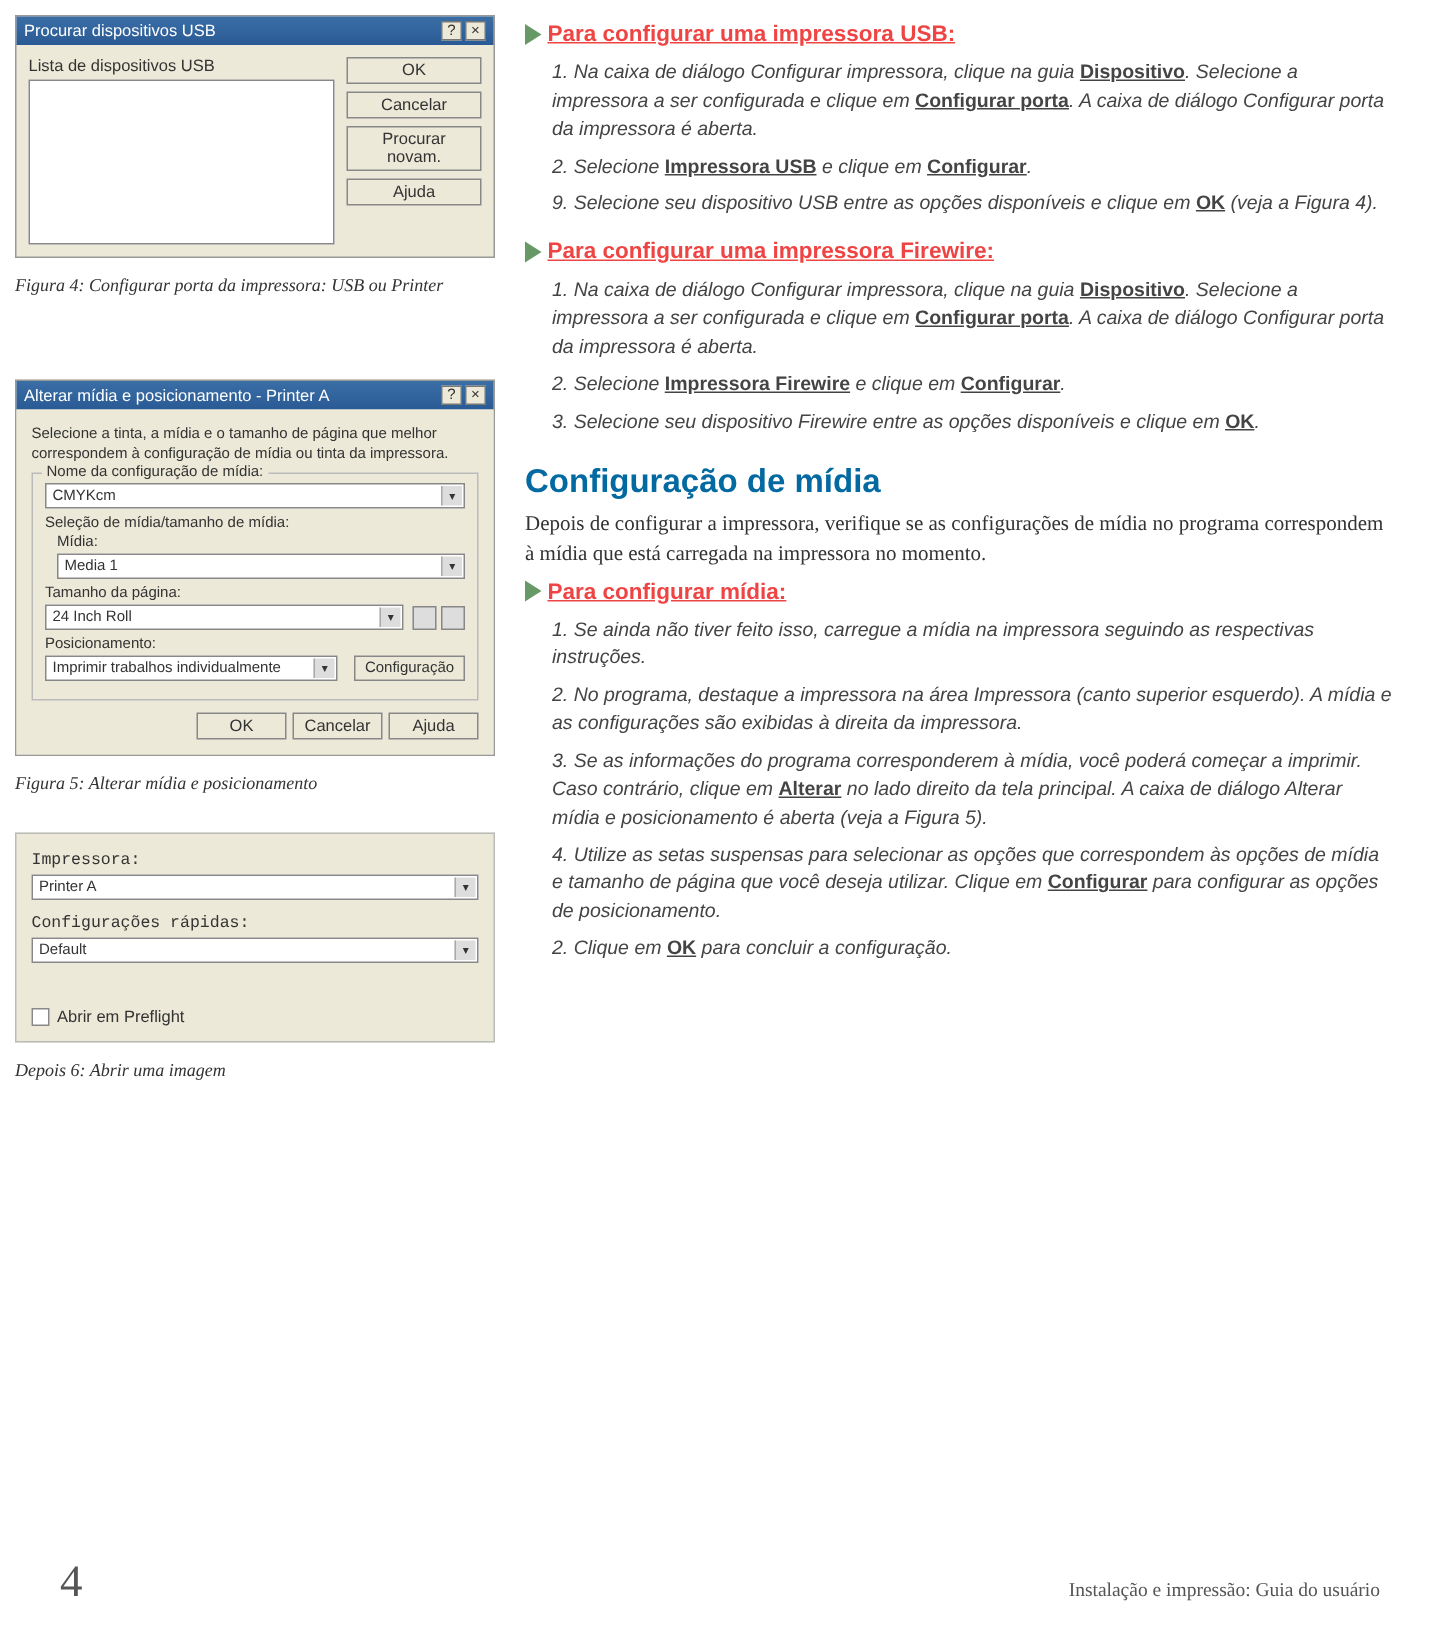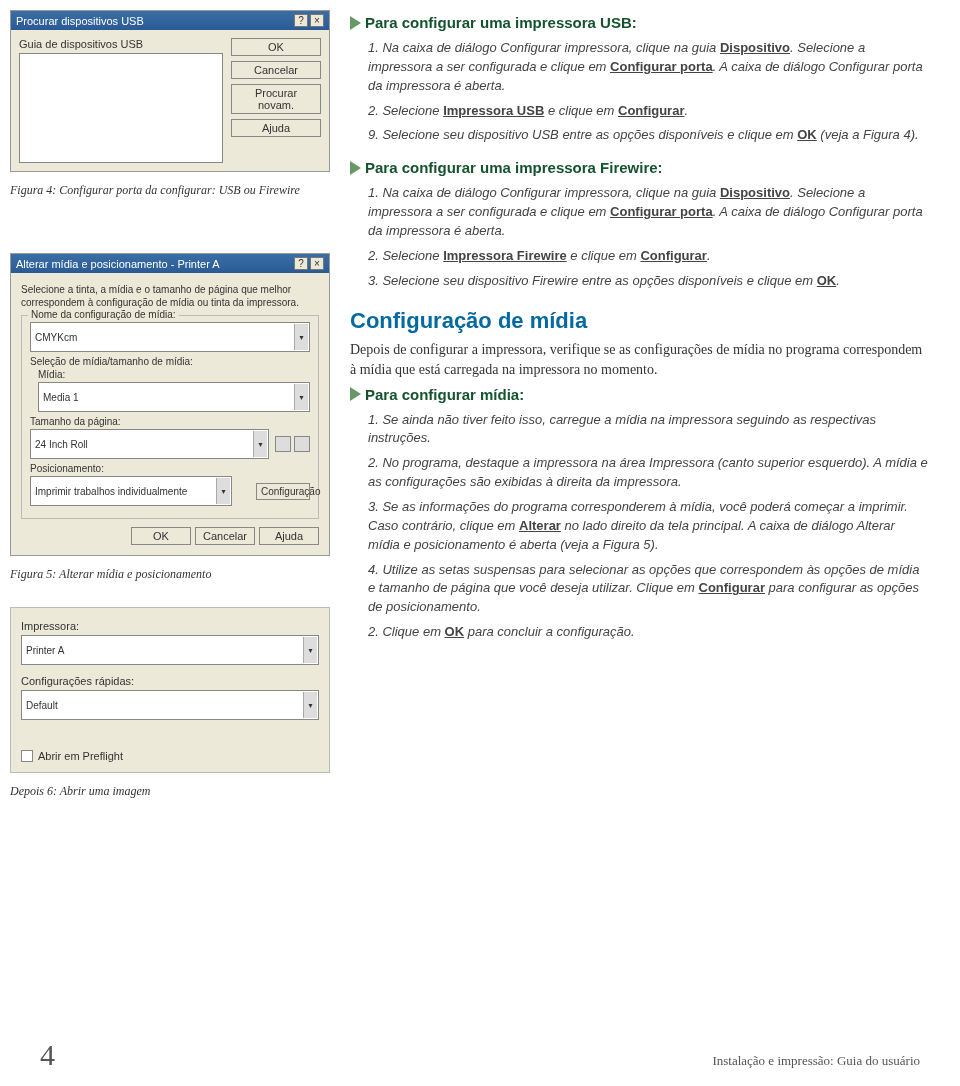--- a/index.html
+++ b/index.html
@@ -64,40 +64,41 @@
     line-height: 1.35;
     font-family: Georgia, 'Times New Roman', serif;
   }
   
   .dlg2-body { padding:10px; font-size:10px; background:#ece9d8; }
   .dlg2-body .intro { margin-bottom:6px; line-height:1.3; }
   .group { border:1px solid #bbb; padding:6px 8px 8px 8px; margin-top:4px; position:relative; }
   .group-title { position:absolute; top:-7px; left:6px; background:#ece9d8; padding:0 3px; font-size:10px; }
   .field { margin:4px 0; }
   .field .flbl { font-size:10px; margin-bottom:2px; }
-  .combo { background:#fff; border:1px solid #888; height:30px; display:flex; align-items:center; padding:0 4px; font-size:10px; position:relative; }
+  .combo { background:#fff; border:1px solid #888; height:17px; display:flex; align-items:center; padding:0 4px; font-size:10px; position:relative; }
   .combo .arrow { position:absolute; right:1px; top:1px; bottom:1px; width:14px; background:#ddd; border-left:1px solid #aaa; display:flex; align-items:center; justify-content:center; font-size:8px; }
   .dlg2-btnrow { display:flex; justify-content:flex-end; gap:4px; margin-top:8px; }
   .dlg2-btnrow .winbtn { width:60px; }
   .posrow { display:flex; justify-content:space-between; align-items:center; }
   .cfgbtn { font-size:10px; }
   .sqbtns { display:flex; gap:3px; margin-left:6px;}
   .sq { width:16px; height:16px; border:1px solid #888; background:#ddd; }
   
   .dlg3 { border:1px solid #bbb; background:#ece9d8; padding:12px 10px 10px; font-size:11px; margin-top:25px; }
   .dlg3 .row { margin-bottom:10px; }
-  .dlg3 .rlbl { margin-bottom:3px; }
+  .dlg3 .rlbl { margin-bottom:3px;font-family:Liberation Mono, monospace; }
   .dlg3 .chk { margin-top:30px; display:flex; align-items:center; gap:5px; }
   .chkbox { width:12px; height:12px; border:1px solid #888; background:#fff; }
 
   
   .arrow-head {
     display:flex; align-items:center;
-    font-weight:bold; color:#14532d; font-size:15px;
+    font-weight:bold; color:#ef4444; font-size:15px;
     margin: 4px 0 8px 0;
+    text-decoration: underline;
   }
   .arrow-head .tri {
     width:0; height:0; border-top:7px solid transparent;
     border-bottom:7px solid transparent; border-left:11px solid #696;
     margin-right:4px;
   }
   .step { font-style:italic; font-size:13px; line-height:1.45; color:#444; margin:0 0 6px 18px; }
   .step b { font-style:normal; font-weight:bold;text-decoration:underline; }
   .h2 { font-size:22px; font-weight:bold; color:#0369a1; margin:18px 0 6px 0; }
   .para { font-size:14px; line-height:1.4; color:#333; margin-bottom:6px; font-family:Georgia,'Times New Roman',serif; }
@@ -118,32 +119,32 @@
     <div class="dlg">
       <div class="dlg-title">
         <span>Procurar dispositivos USB</span>
         <div class="dlg-title-icons">
           <span>?</span>
           <span>×</span>
         </div>
       </div>
       <div class="dlg1-body">
         <div class="dlg1-left">
-          <div class="lbl">Guia de dispositivos USB</div>
+          <div class="lbl">Lista de dispositivos USB</div>
           <div class="dlg1-list"></div>
         </div>
         <div class="dlg1-btns">
           <div class="winbtn">OK</div>
           <div class="winbtn">Cancelar</div>
           <div class="winbtn">Procurar novam.</div>
           <div class="winbtn">Ajuda</div>
         </div>
       </div>
     </div>
-    <div class="caption">Figura 4: Configurar porta da configurar: USB ou Firewire</div>
+    <div class="caption">Figura 4: Configurar porta da impressora: USB ou Printer</div>
 
     <div class="dlg" style="margin-top:55px;">
       <div class="dlg-title">
         <span>Alterar mídia e posicionamento - Printer A</span>
         <div class="dlg-title-icons">
           <span>?</span>
           <span>×</span>
         </div>
       </div>
       <div class="dlg2-body">
@@ -175,21 +176,21 @@
                 </div>
              </div>
           </div>
           <div class="field">
              <div class="flbl">Posicionamento:</div>
              <div class="posrow">
                <div class="combo" style="flex:1">
                   <span>Imprimir trabalhos individualmente</span>
                   <span class="arrow">▾</span>
                 </div>
-               <div class="winbtn cfgbtn" style="margin-left:24px;width:54px">Configuração</div>
+               <div class="winbtn cfgbtn" style="margin-left:11px;width:74px">Configuração</div>
              </div>
           </div>
         </div>
         <div class="dlg2-btnrow">
           <div class="winbtn">OK</div>
           <div class="winbtn">Cancelar</div>
           <div class="winbtn">Ajuda</div>
         </div>
       </div>
     </div>

